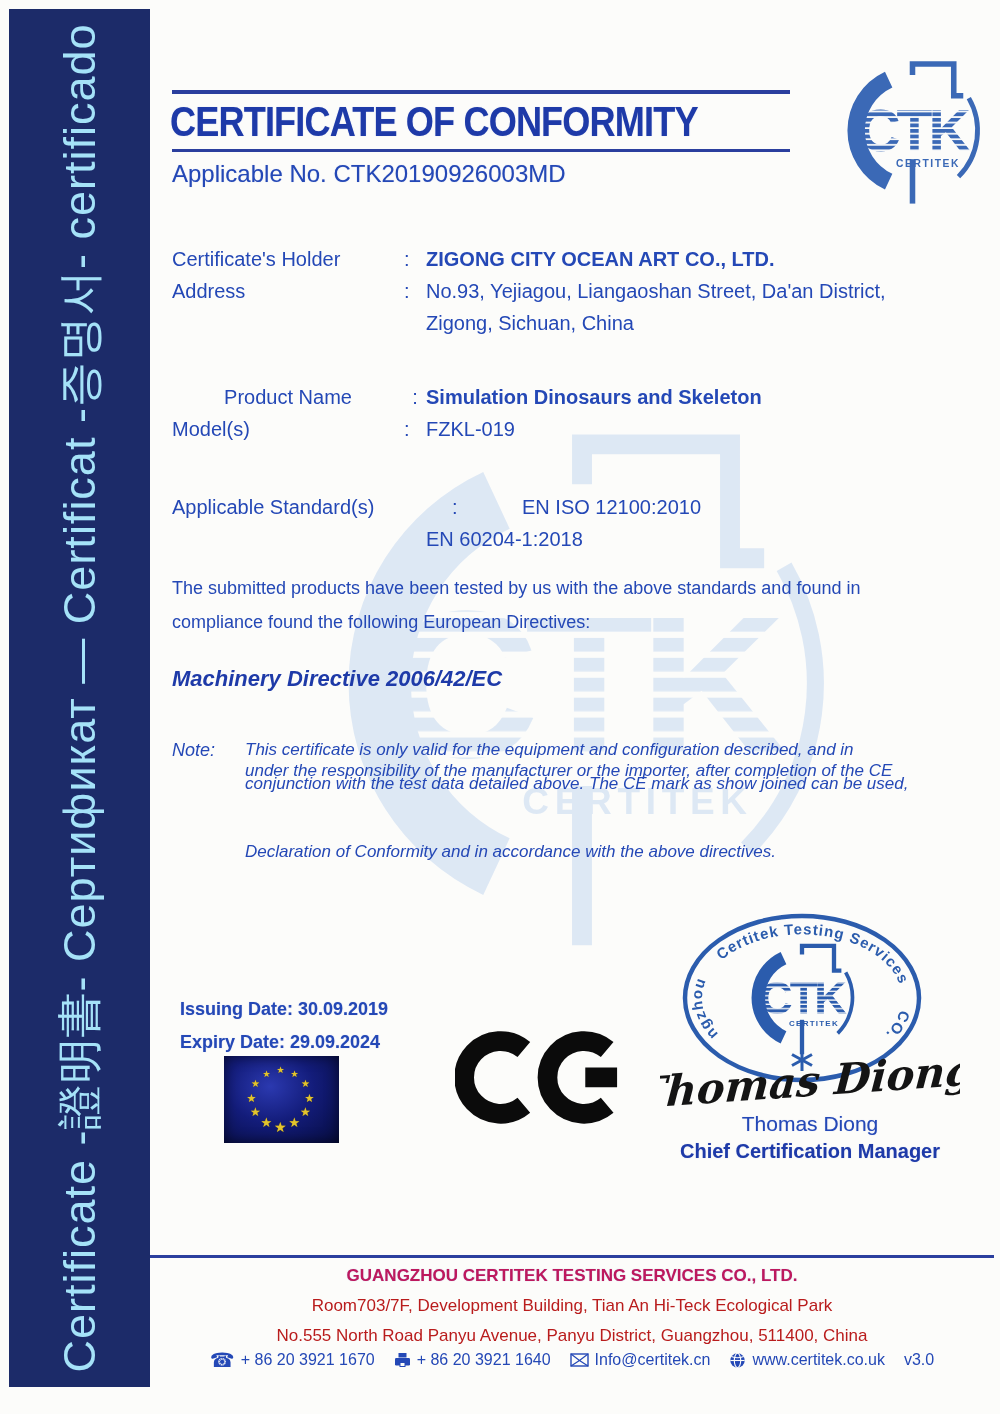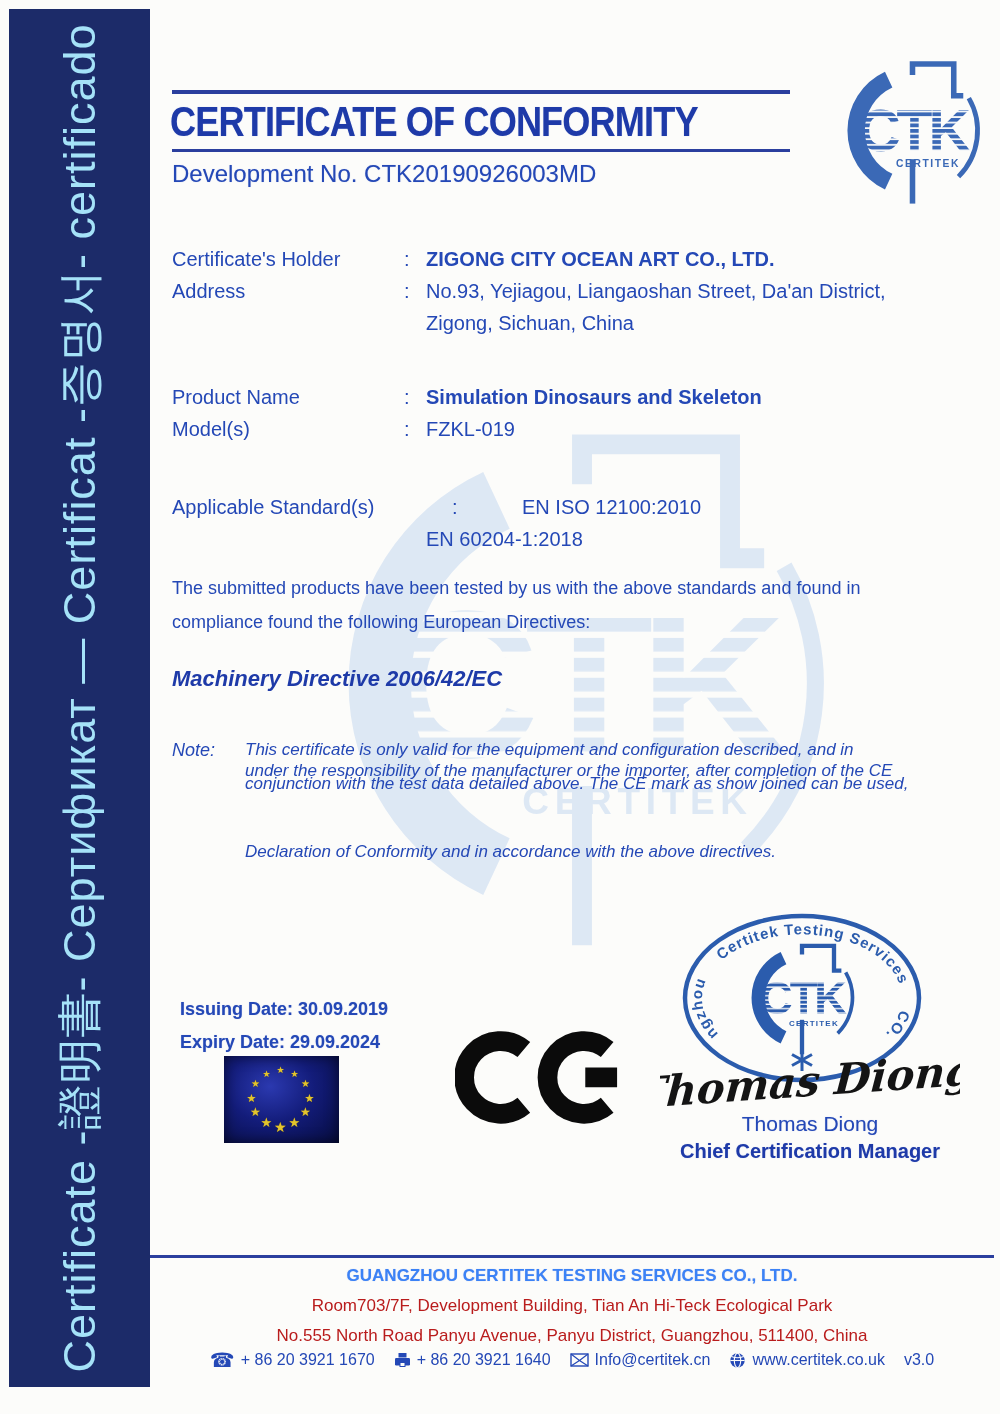--- a/index.html
+++ b/index.html
@@ -50,21 +50,21 @@
   
   .stamp{position:absolute; left:676px; top:906px; width:252px; height:190px;}
   .stamp-logo{position:absolute; left:62px; top:36px; width:128px; height:115px;}
   
   .sig-script{position:absolute; left:660px; top:1050px; width:300px; height:68px;}
   .sig-name{position:absolute; left:700px; top:1112px; width:220px; text-align:center; font-size:21px; color:#2448b6;}
   .sig-title{position:absolute; left:664px; top:1140px; width:292px; text-align:center; font-size:20px; font-weight:700; color:#1e3aa8;}
   
   .footer-sep{left:150px; top:1255px; width:844px; height:3px;}
   .f-center{position:absolute; left:150px; width:844px; text-align:center; color:#b91c1c; white-space:nowrap;}
-  .f-company{top:1266px; font-size:17px; font-weight:700; color:#3b82f6;}
+  .f-company{top:1266px; font-size:17px; font-weight:700; color:#be185d;}
   .f-addr1{top:1296px; font-size:17px;}
   .f-addr2{top:1326px; font-size:17px;}
   .contacts{position:absolute; left:150px; top:1350px; width:844px; display:flex; justify-content:center; align-items:center; gap:19px; font-size:16px; color:#2448b6; white-space:nowrap;}
   .contact-item{display:flex; align-items:center; gap:6px;}
   .contact-item svg{display:block;}
   .phone-glyph{font-size:20px; line-height:1;}
   .watermark{position:absolute; left:286px; top:426px; width:592px; height:532px; opacity:.55;}
   .blue-halo{text-shadow:0 0 1px rgba(60,90,200,.35);}
 </style>
 </head>
@@ -88,21 +88,21 @@
   </svg>
     </div>
 
   <div class="sidebar">
     <span class="sidebar-text">Certificate -證明書- Сертификат — Certificat -증명서- certificado</span>
   </div>
 
   <div class="rule" style="left:172px; top:90px; width:618px; height:4px;"></div>
   <div class="title blue-halo">CERTIFICATE OF CONFORMITY</div>
   <div class="rule" style="left:172px; top:149px; width:618px; height:3px;"></div>
-  <div class="certno blue-halo">Development No. CTK20190926003MD</div>
+  <div class="certno blue-halo">Applicable No. CTK20190926003MD</div>
   <div class="ctk-logo" style="left:830px; top:58px; width:165px; height:150px;">
       <svg viewBox="-4 -4 208 186" preserveAspectRatio="xMidYMid meet">
     <defs>
       <pattern id="stripes-header1" width="8" height="7" patternUnits="userSpaceOnUse">
         <rect width="8" height="4.8" fill="#3b69b6"></rect>
       </pattern>
     </defs>
     <path d="M65.3,11.7 A82,82 0 0 0 65.3,160.3 L74.6,140.4 A60,60 0 0 1 74.6,31.6 Z" fill="#3b69b6"></path>
     <path d="M171,45 A82,82 0 0 1 158,144" fill="none" stroke="#3b69b6" stroke-width="6"></path>
     <path d="M100,16 L100,2 L152,2 L152,42 L164,42" fill="none" stroke="#3b69b6" stroke-width="7"></path>
@@ -117,21 +117,21 @@
     <span class="col">:</span>
     <span class="val bold">ZIGONG CITY OCEAN ART CO., LTD.</span>
   </div>
   <div class="row" style="top:280px;">
     <span class="lbl">Address</span>
     <span class="col">:</span>
     <span class="val">No.93, Yejiagou, Liangaoshan Street, Da'an District,</span>
   </div>
   <div class="cont" style="top:312px;">Zigong, Sichuan, China</div>
 
-  <div class="row" style="top:386px;">
+  <div class="row" style="top:386px;text-align:center;">
     <span class="lbl">Product Name</span>
     <span class="col">:</span>
     <span class="val bold">Simulation Dinosaurs and Skeleton</span>
   </div>
   <div class="row" style="top:418px;">
     <span class="lbl">Model(s)</span>
     <span class="col">:</span>
     <span class="val">FZKL-019</span>
   </div>
 

